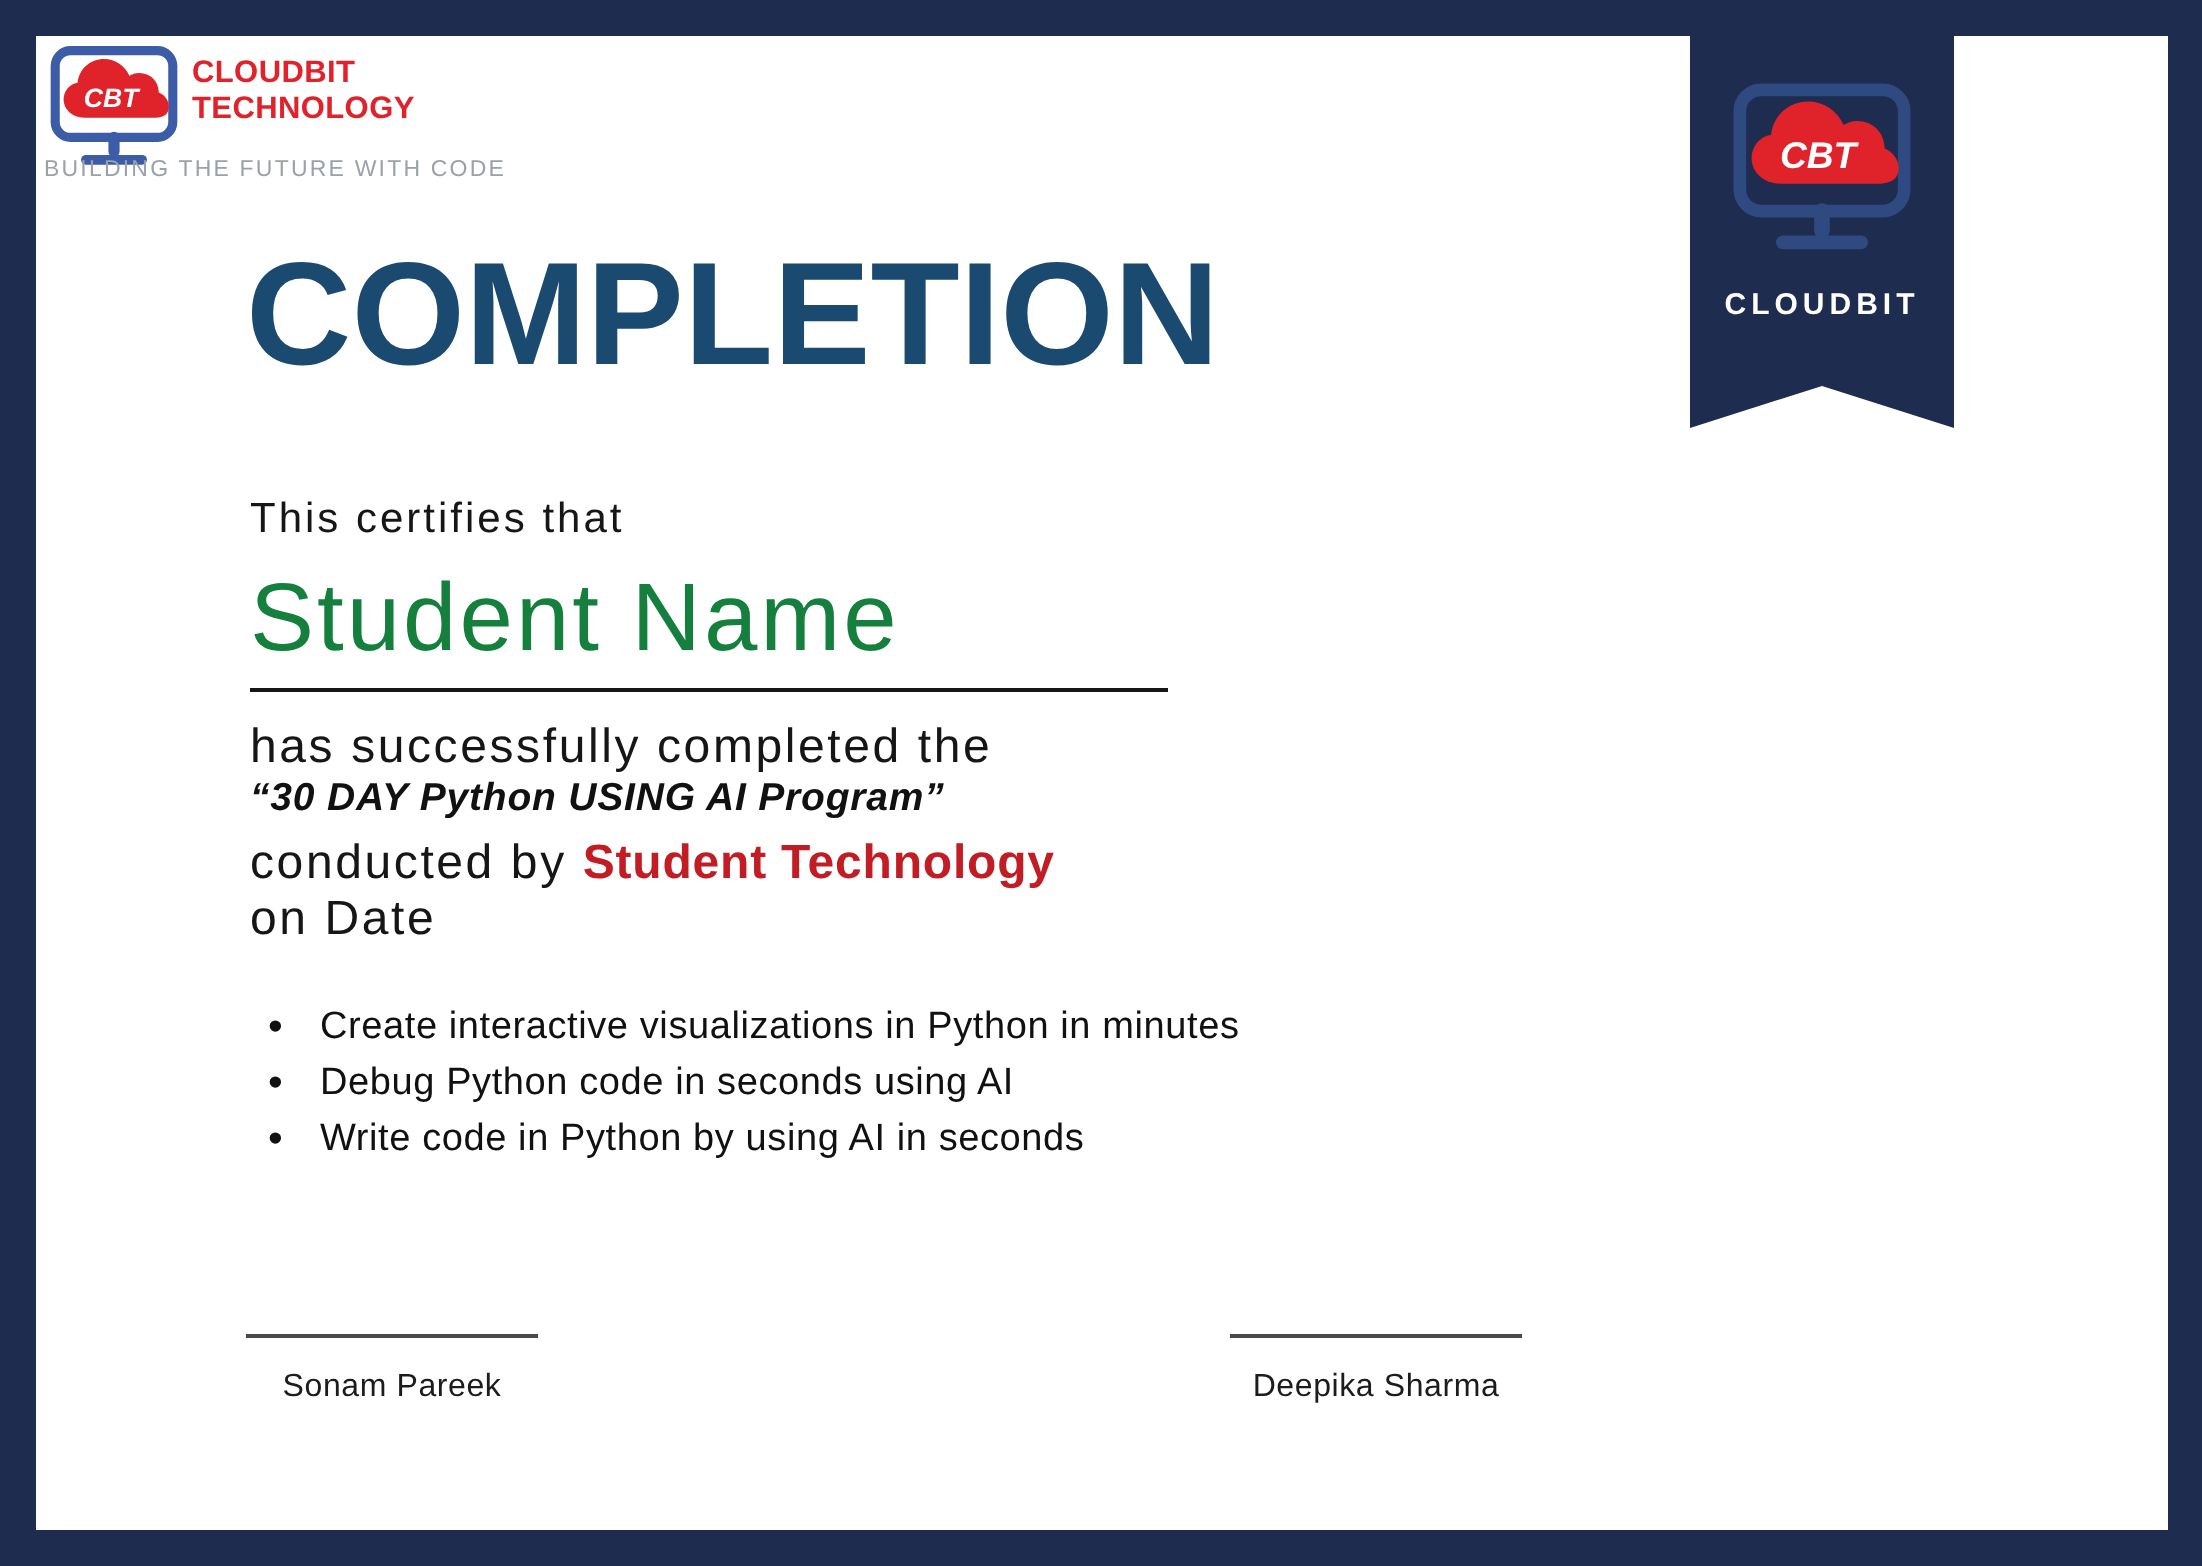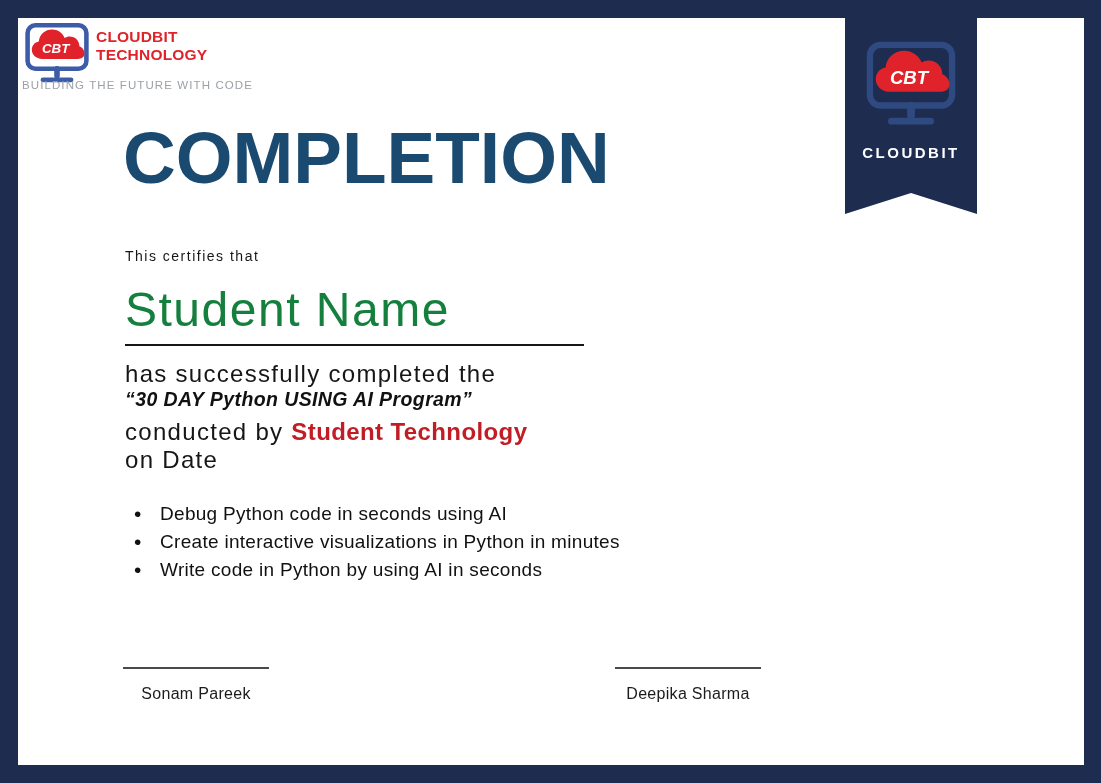--- a/index.html
+++ b/index.html
@@ -46,21 +46,21 @@
   
   .abs{position:absolute;white-space:nowrap;}
   .title{
     left:105px;top:103px;font-size:73px;font-weight:800;color:#1a4a70;
     letter-spacing:0;line-height:1;
   }
   .subtitle{
     left:107px;top:196px;font-size:24px;color:#2356a5;letter-spacing:6px;
     font-weight:400;
   }
-  .intro{left:107px;top:230px;font-size:14px;color:#161616;letter-spacing:1.5px;}
+  .intro{left:107px;top:230px;font-size:21px;color:#161616;letter-spacing:1.5px;}
   .student{left:107px;top:264px;font-size:48px;color:#15803d;letter-spacing:1.5px;}
   .name-underline{
     position:absolute;left:107px;top:326px;width:459px;height:0;
     border-top:2px solid #161616;
   }
   .bodyline{font-size:24px;color:#161616;letter-spacing:1.3px;}
   .completed{left:107px;top:342px;}
   .program{
     left:107px;top:370px;font-size:19.5px;font-weight:700;font-style:italic;
     color:#111;letter-spacing:.4px;
@@ -111,22 +111,22 @@
 
   <div class="abs bodyline completed">has successfully completed the</div>
   <div class="abs program">“30 DAY Python USING AI Program”</div>
   <div class="abs bodyline conducted">
     <span>conducted by</span>
     <span class="org">Student Technology</span>
   </div>
   <div class="abs bodyline dateline">on Date</div>
 
   <ul class="highlights">
+    <li>Create interactive visualizations in Python in minutes</li>
     <li>Debug Python code in seconds using AI</li>
-    <li>Create interactive visualizations in Python in minutes</li>
     <li>Write code in Python by using AI in seconds</li>
   </ul>
 
   <div class="signature sig-left">
     <div class="sig-line"></div>
     <div class="sig-name">Sonam Pareek</div>
   </div>
   <div class="signature sig-right">
     <div class="sig-line"></div>
     <div class="sig-name">Deepika Sharma</div>

